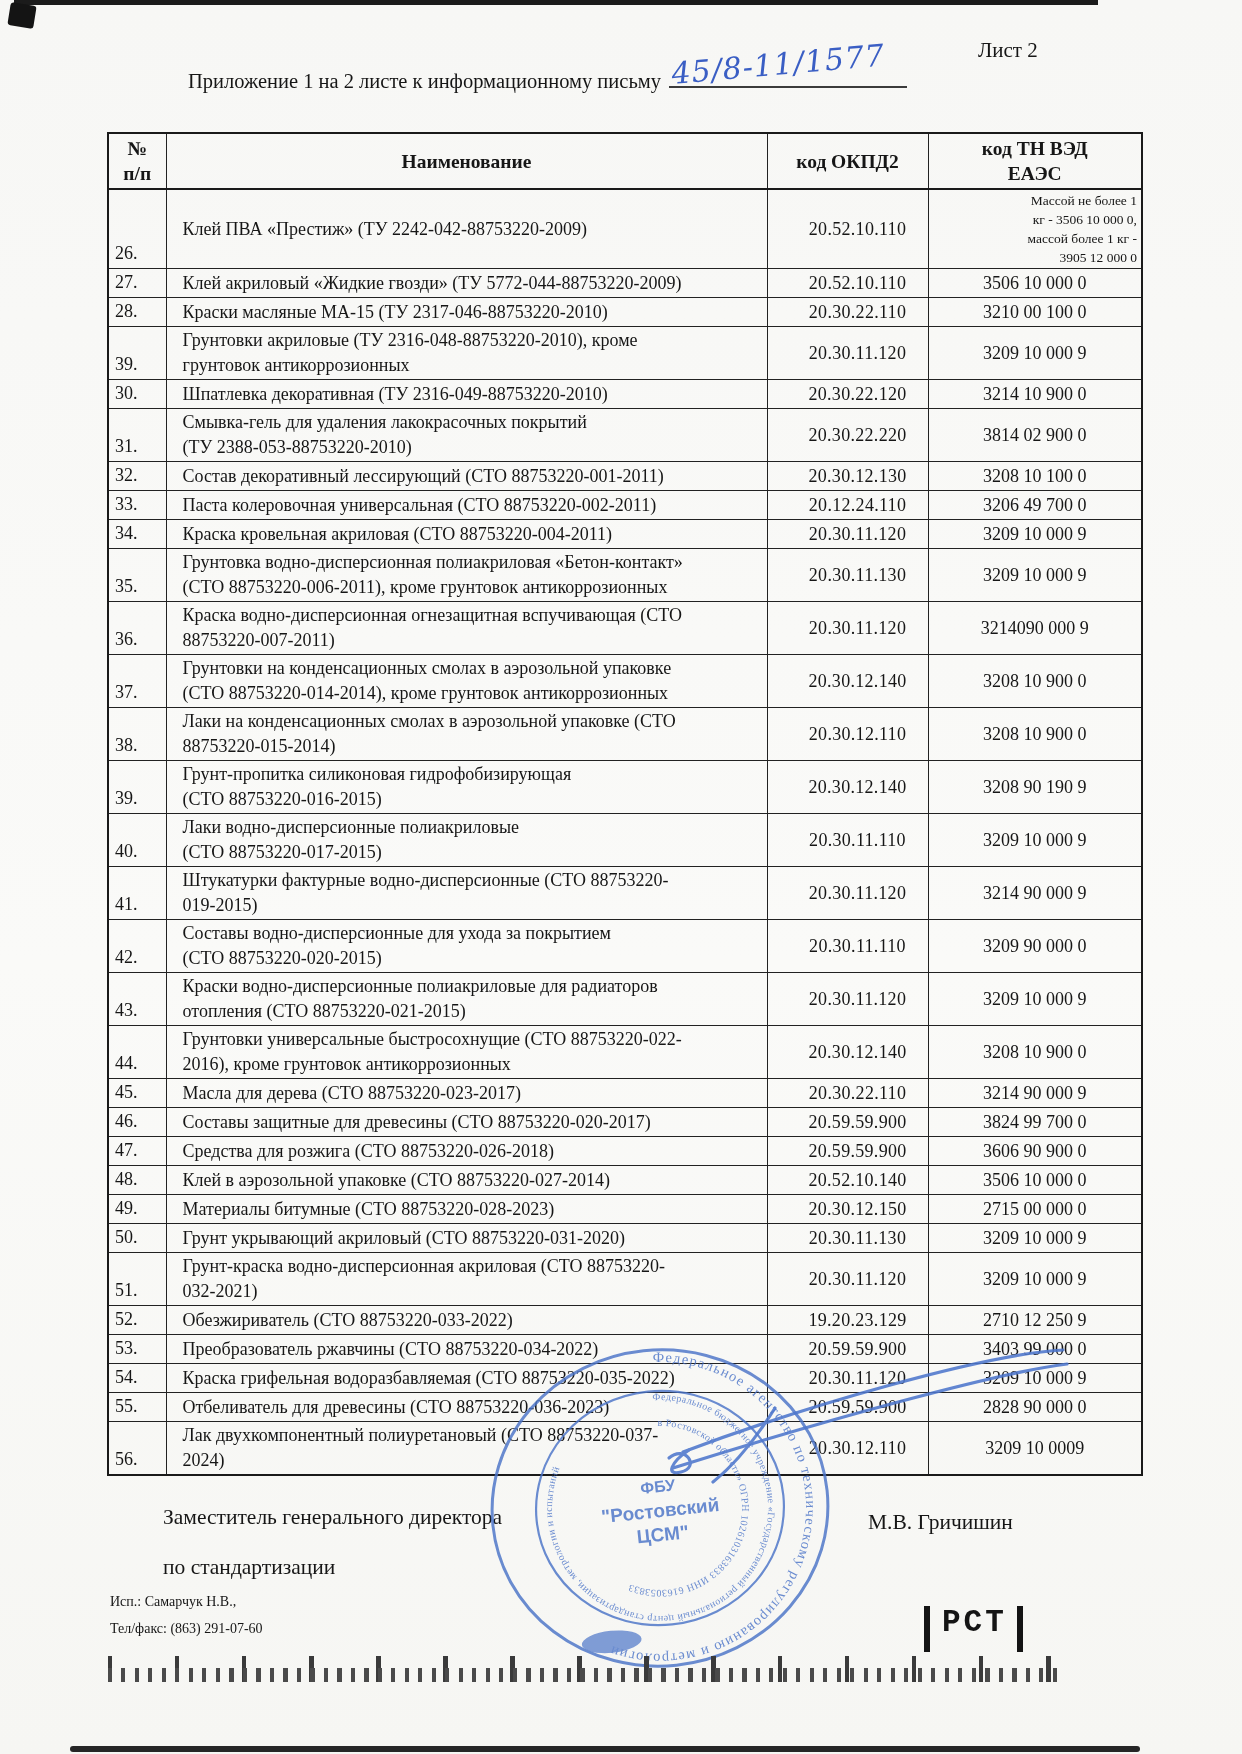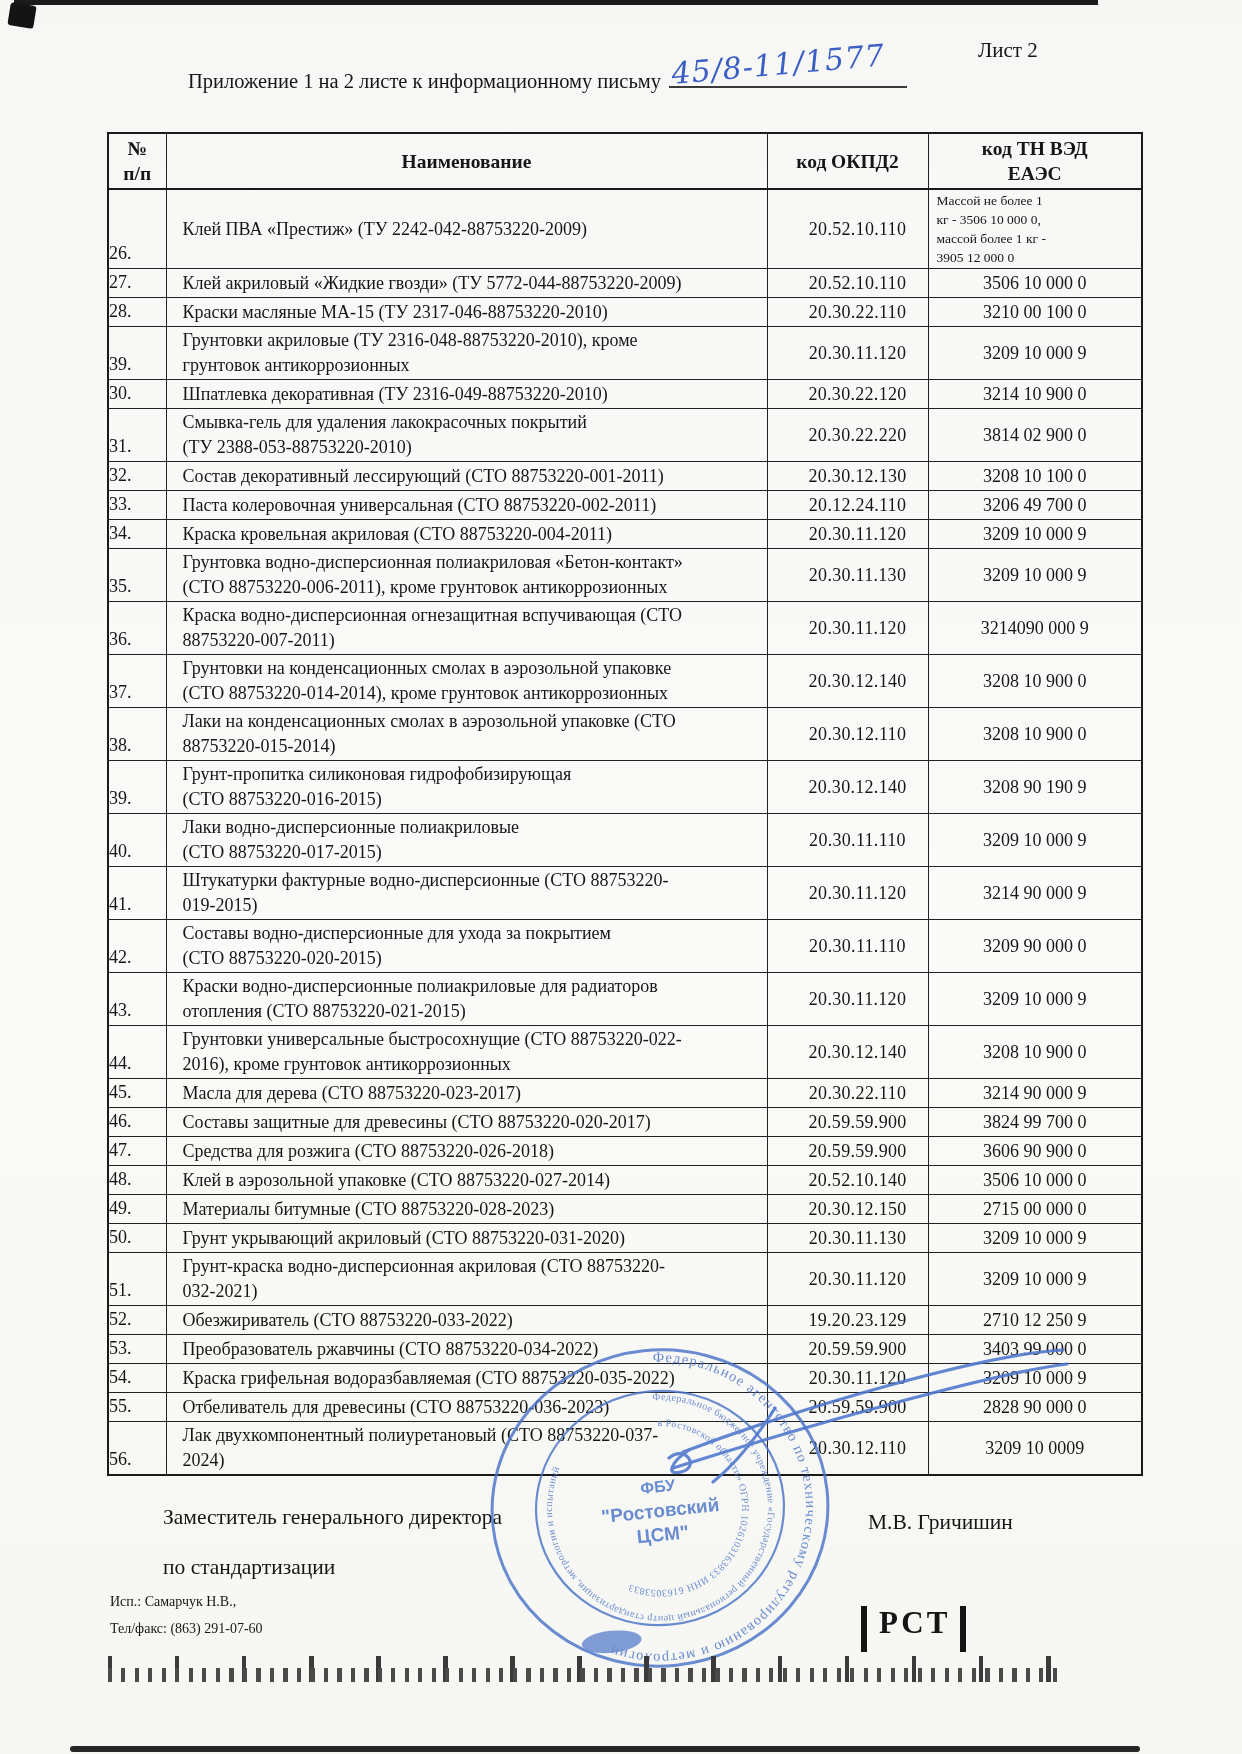--- a/index.html
+++ b/index.html
@@ -21,34 +21,34 @@
   .appendix-row{position:absolute;left:188px;top:62px;font-size:20.5px;white-space:nowrap;}
   .blank-line{display:inline-block;position:relative;width:238px;height:24px;border-bottom:2.5px solid #3b3b3b;margin-left:8px;vertical-align:baseline;}
   .hand{position:absolute;left:4px;bottom:-5px;font-style:italic;font-family:"DejaVu Serif",serif;font-size:30px;color:#3a5ec4;transform:rotate(-5deg);transform-origin:left bottom;letter-spacing:1px;white-space:nowrap;}
 
   .table-wrap{position:absolute;left:107px;top:132px;width:1034px;}
   table{border-collapse:collapse;width:1034px;table-layout:fixed;border:2.5px solid #1a1a1a;}
   th,td{border:1.5px solid #222;}
   thead th{font-size:19.5px;font-weight:bold;text-align:center;vertical-align:middle;line-height:25px;padding:2px;white-space:pre-line;}
   thead{border-bottom:2px solid #1a1a1a;}
   td{font-size:18px;line-height:25px;padding:1px 4px;vertical-align:middle;}
-  td.c-num{vertical-align:bottom;padding-left:0;padding-bottom:2px;}
+  td.c-num{vertical-align:bottom;padding-left:6px;padding-bottom:2px;}
   td.c-name{padding-left:16px;padding-right:8px;white-space:pre-line;}
   td.c-okpd{text-align:center;letter-spacing:.3px;padding-left:24px;}
   td.c-tnved{text-align:center;white-space:pre-line;}
-  td.c-tnved.small{font-size:13.5px;line-height:19px;text-align:left;padding-left:8px;}
+  td.c-tnved.small{font-size:13.5px;line-height:19px;text-align:right;padding-left:8px;}
 
   .sign-title{position:absolute;left:163px;top:1492px;font-size:21.5px;line-height:50px;}
   .signer-name{position:absolute;left:868px;top:1510px;font-size:21.5px;}
   .executor{position:absolute;left:110px;top:1588px;font-size:14px;line-height:27px;}
 
   .stamp{position:absolute;left:478px;top:1336px;width:364px;height:344px;transform:rotate(-6deg);opacity:.82;pointer-events:none;}
   .signature-svg{position:absolute;left:655px;top:1320px;width:420px;height:170px;pointer-events:none;}
 
-  .rst-mark{position:absolute;left:861px;top:1606px;border-left:6px solid #141414;border-right:6px solid #141414;padding:0 10px 12px 12px;font-family:Liberation Serif, serif;font-size:31px;font-weight:bold;letter-spacing:3px;color:#151515;line-height:1.1;}
+  .rst-mark{position:absolute;left:924px;top:1606px;border-left:6px solid #141414;border-right:6px solid #141414;padding:0 10px 12px 12px;font-family:Liberation Mono, monospace;font-size:31px;font-weight:bold;letter-spacing:3px;color:#151515;line-height:1.1;}
   .ticks-tall{position:absolute;left:108px;top:1656px;width:958px;height:26px;background:repeating-linear-gradient(90deg,#3a3a3a 0 4.5px,transparent 4.5px 67px);}
   .ticks-short{position:absolute;left:108px;top:1668px;width:958px;height:14px;background:repeating-linear-gradient(90deg,#4a4a4a 0 4px,transparent 4px 13.5px);}
 </style>
 </head>
 <body>
 
 <div class="scan-top"></div>
 <div class="scan-blob"></div>
 <div class="scan-bottom"></div>
 

